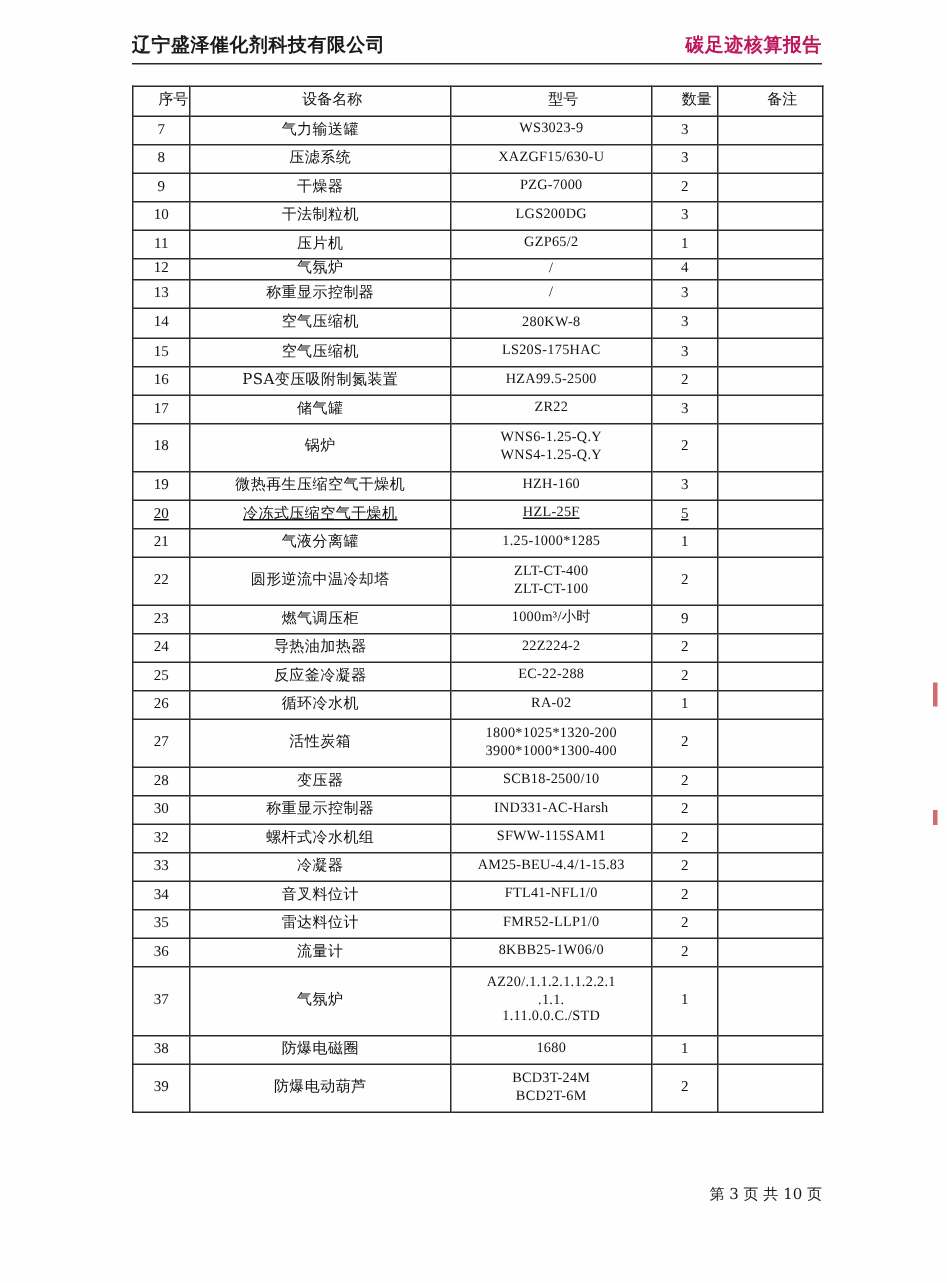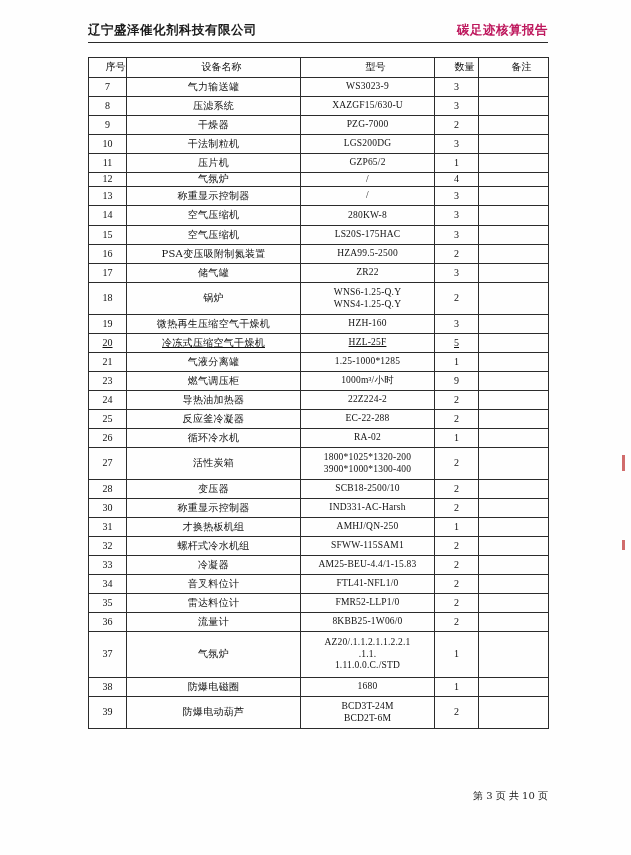--- a/index.html
+++ b/index.html
@@ -276,20 +276,30 @@
         </tr>
         <tr style="height: 19px;">
           <td class="num">21</td>
           <td class="cn">气液分离罐</td>
           <td class="model">
             <span class="l2">1.25-1000*1285</span>
           </td>
           <td class="num">1</td>
           <td class="cn"></td>
         </tr>
+        <tr style="height: 32px;">
+          <td class="num">22</td>
+          <td class="cn">圆形逆流中温冷却塔</td>
+          <td class="model">
+            <span class="l2">ZLT-CT-400</span>
+            <span class="l2">ZLT-CT-100</span>
+          </td>
+          <td class="num">2</td>
+          <td class="cn"></td>
+        </tr>
         <tr style="height: 19px;">
           <td class="num">23</td>
           <td class="cn">燃气调压柜</td>
           <td class="model">
             <span class="l2">1000m³/小时</span>
           </td>
           <td class="num">9</td>
           <td class="cn"></td>
         </tr>
         <tr style="height: 19px;">
@@ -341,29 +351,20 @@
         <tr style="height: 19px;">
           <td class="num">30</td>
           <td class="cn">称重显示控制器</td>
           <td class="model">
             <span class="l2">IND331-AC-Harsh</span>
           </td>
           <td class="num">2</td>
           <td class="cn"></td>
         </tr>
         <tr style="height: 19px;">
-          <td class="num">31</td>
-          <td class="cn">才换热板机组</td>
-          <td class="model">
-            <span class="l2">AMHJ/QN-250</span>
-          </td>
-          <td class="num">1</td>
-          <td class="cn"></td>
-        </tr>
-        <tr style="height: 19px;">
           <td class="num">32</td>
           <td class="cn">螺杆式冷水机组</td>
           <td class="model">
             <span class="l2">SFWW-115SAM1</span>
           </td>
           <td class="num">2</td>
           <td class="cn"></td>
         </tr>
         <tr style="height: 19px;">
           <td class="num">33</td>

